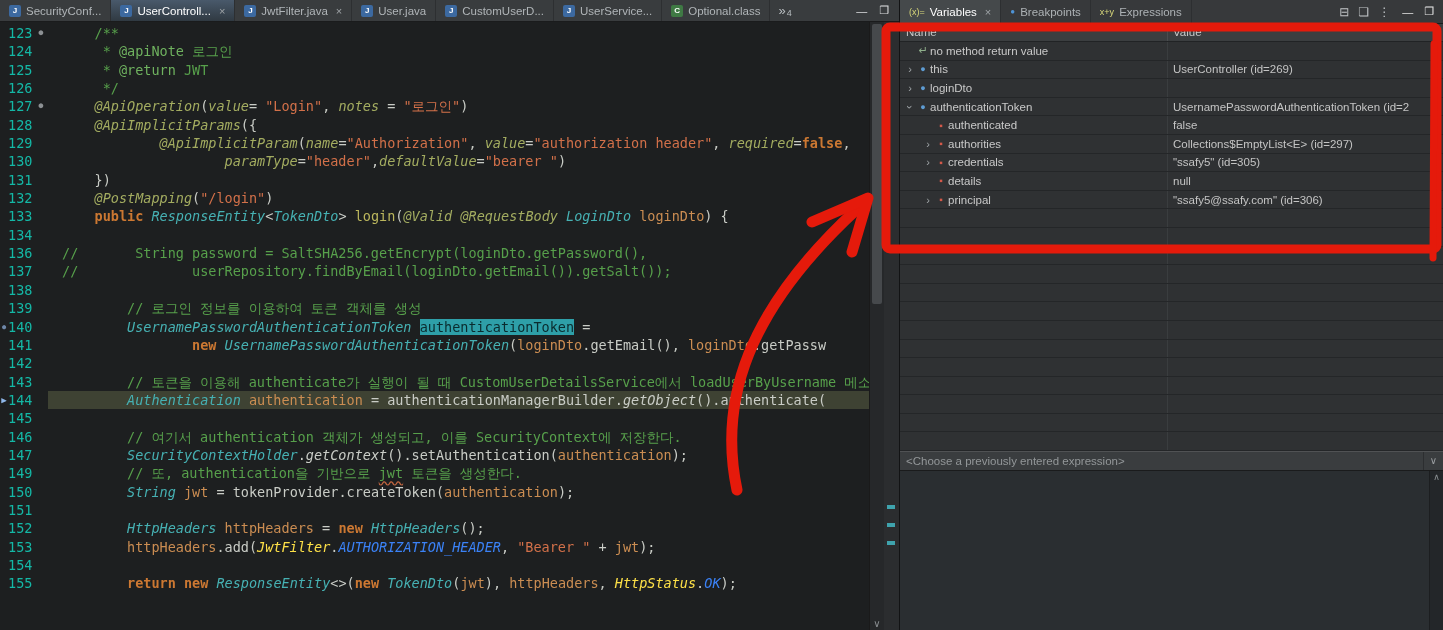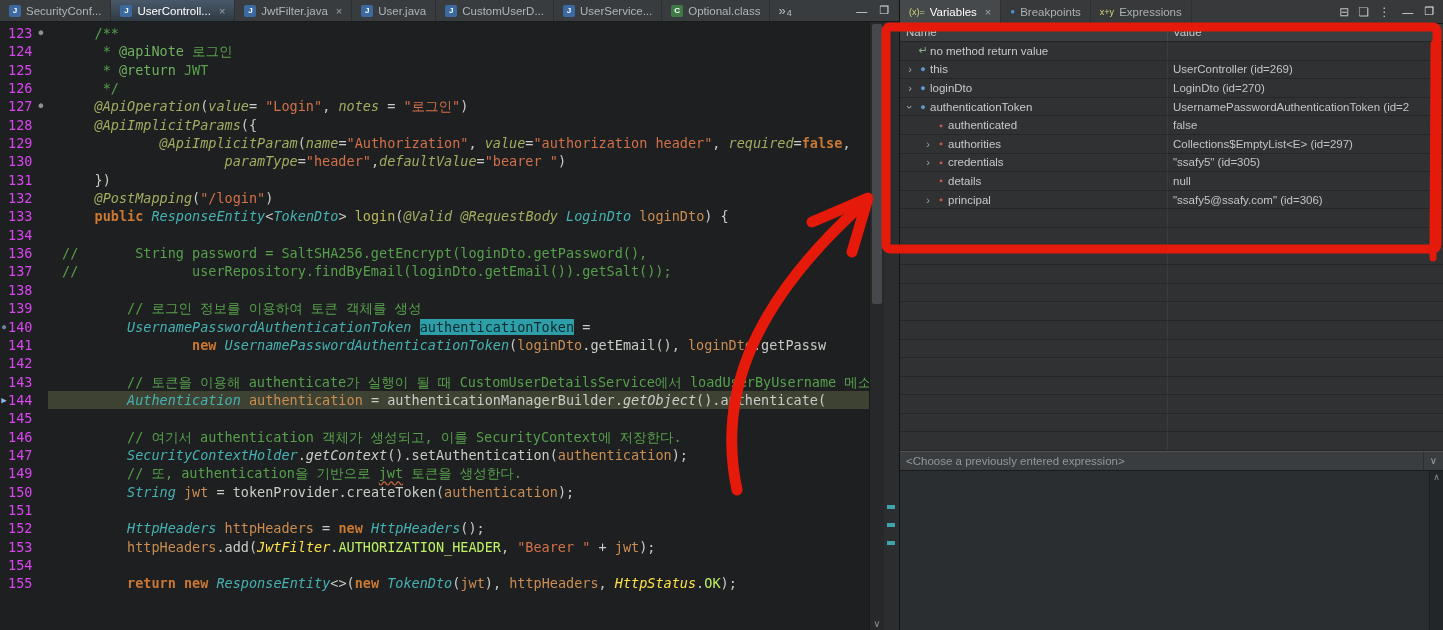--- a/index.html
+++ b/index.html
@@ -19,39 +19,39 @@
   .tab-overflow .cnt { font-size:9px; margin-left:1px; margin-top:4px; }
   .win-controls { margin-left:auto; display:flex; align-items:center; gap:12px; padding:0 10px; color:#DDDEDF; font-size:11px; }
   .win-controls span { cursor:default; }
 
   .editor-body { position:absolute; top:22px; left:0; width:899px; bottom:0; background:#1D1F20; }
   .code { position:absolute; left:0; top:2px; right:30px; bottom:0; overflow:hidden; }
   .line { display:flex; height:18.35px; font-family:"DejaVu Sans Mono",monospace; font-size:13.5px; line-height:18.35px; white-space:pre; }
   .bpcol { width:8px; flex:0 0 auto; text-align:center; overflow:visible; }
   .bpcol.occ { color:#6E87A8; font-size:7px; }
   .bpcol.current { color:#8FB7E8; font-size:9px; }
-  .lnum { width:26px; flex:0 0 auto; color:#d946ef; }
+  .lnum { width:26px; flex:0 0 auto; color:#14b8a6; }
   .foldcol { width:14px; flex:0 0 auto; color:#8C9093; font-size:8px; text-align:center; }
   .ltext { flex:1; padding-left:14px; color:#C9CCC6; }
   .line.hl .ltext { background:#3E4233; }
 
   .tk-p  { color:#C9CCC6; }
   .tk-c  { color:#57A04B; }
   .tk-ct { color:#6FB25F; font-weight:normal; }
   .tk-cu { color:#57A04B; text-decoration:underline wavy; text-decoration-color:#C2663F; text-underline-offset:2px; }
   .tk-a  { color:#A3AC60; font-style:italic;text-align:right; }
   .tk-k  { color:#CC7832; font-weight:bold; }
   .tk-t  { color:#46B1B3;font-style:italic; }
   .tk-ti { color:#fde047; font-style:italic; }
   .tk-s  { color:#D27049; }
   .tk-v  { color:#CB8D52; }
   .tk-m  { color:#C9CCC6; }
   .tk-mi { color:#C9CCC6; font-style:italic; }
   .tk-md { color:#BCB75D; }
-  .tk-sf { color:#bef264; }
+  .tk-sf { color:#3b82f6; font-style:italic; }
   .tk-selhl { background:#2E9FA8; color:#0A2B2E; }
 
   .vscroll { position:absolute; top:0; bottom:0; right:15px; width:15px; background:#26282A; border-left:1px solid #1A1A1A; }
   .vthumb { position:absolute; top:2px; left:2px; right:2px; height:280px; background:#46494C; border-radius:2px; }
   .vscroll-down { position:absolute; bottom:1px; left:0; width:100%; text-align:center; color:#8A8F92; font-size:10px; }
   .oruler { position:absolute; top:0; bottom:0; right:0; width:15px; background:#2B2D2F; }
   .om { position:absolute; left:3px; width:8px; height:4px; background:#3FA3AD; }
 
   
   .debug-panel { position:absolute; left:899px; top:0; width:544px; height:630px; background:#2F3133; border-left:1px solid #121314; }
@@ -233,21 +233,20 @@
               <span>this</span>
             </div>
             <div class="vt-value">UserController (id=269)</div>
           </div>
           <div class="vt-row">
             <div class="vt-name">
               <span class="exp">›</span>
               <span class="ric local">●</span>
               <span>loginDto</span>
             </div>
-            <div class="vt-value">LoginDto (id=270)</div>
           </div>
           <div class="vt-row">
             <div class="vt-name">
               <span class="exp expanded">›</span>
               <span class="ric local">●</span>
               <span>authenticationToken</span>
             </div>
             <div class="vt-value">UsernamePasswordAuthenticationToken (id=2</div>
           </div>
           <div class="vt-row">

